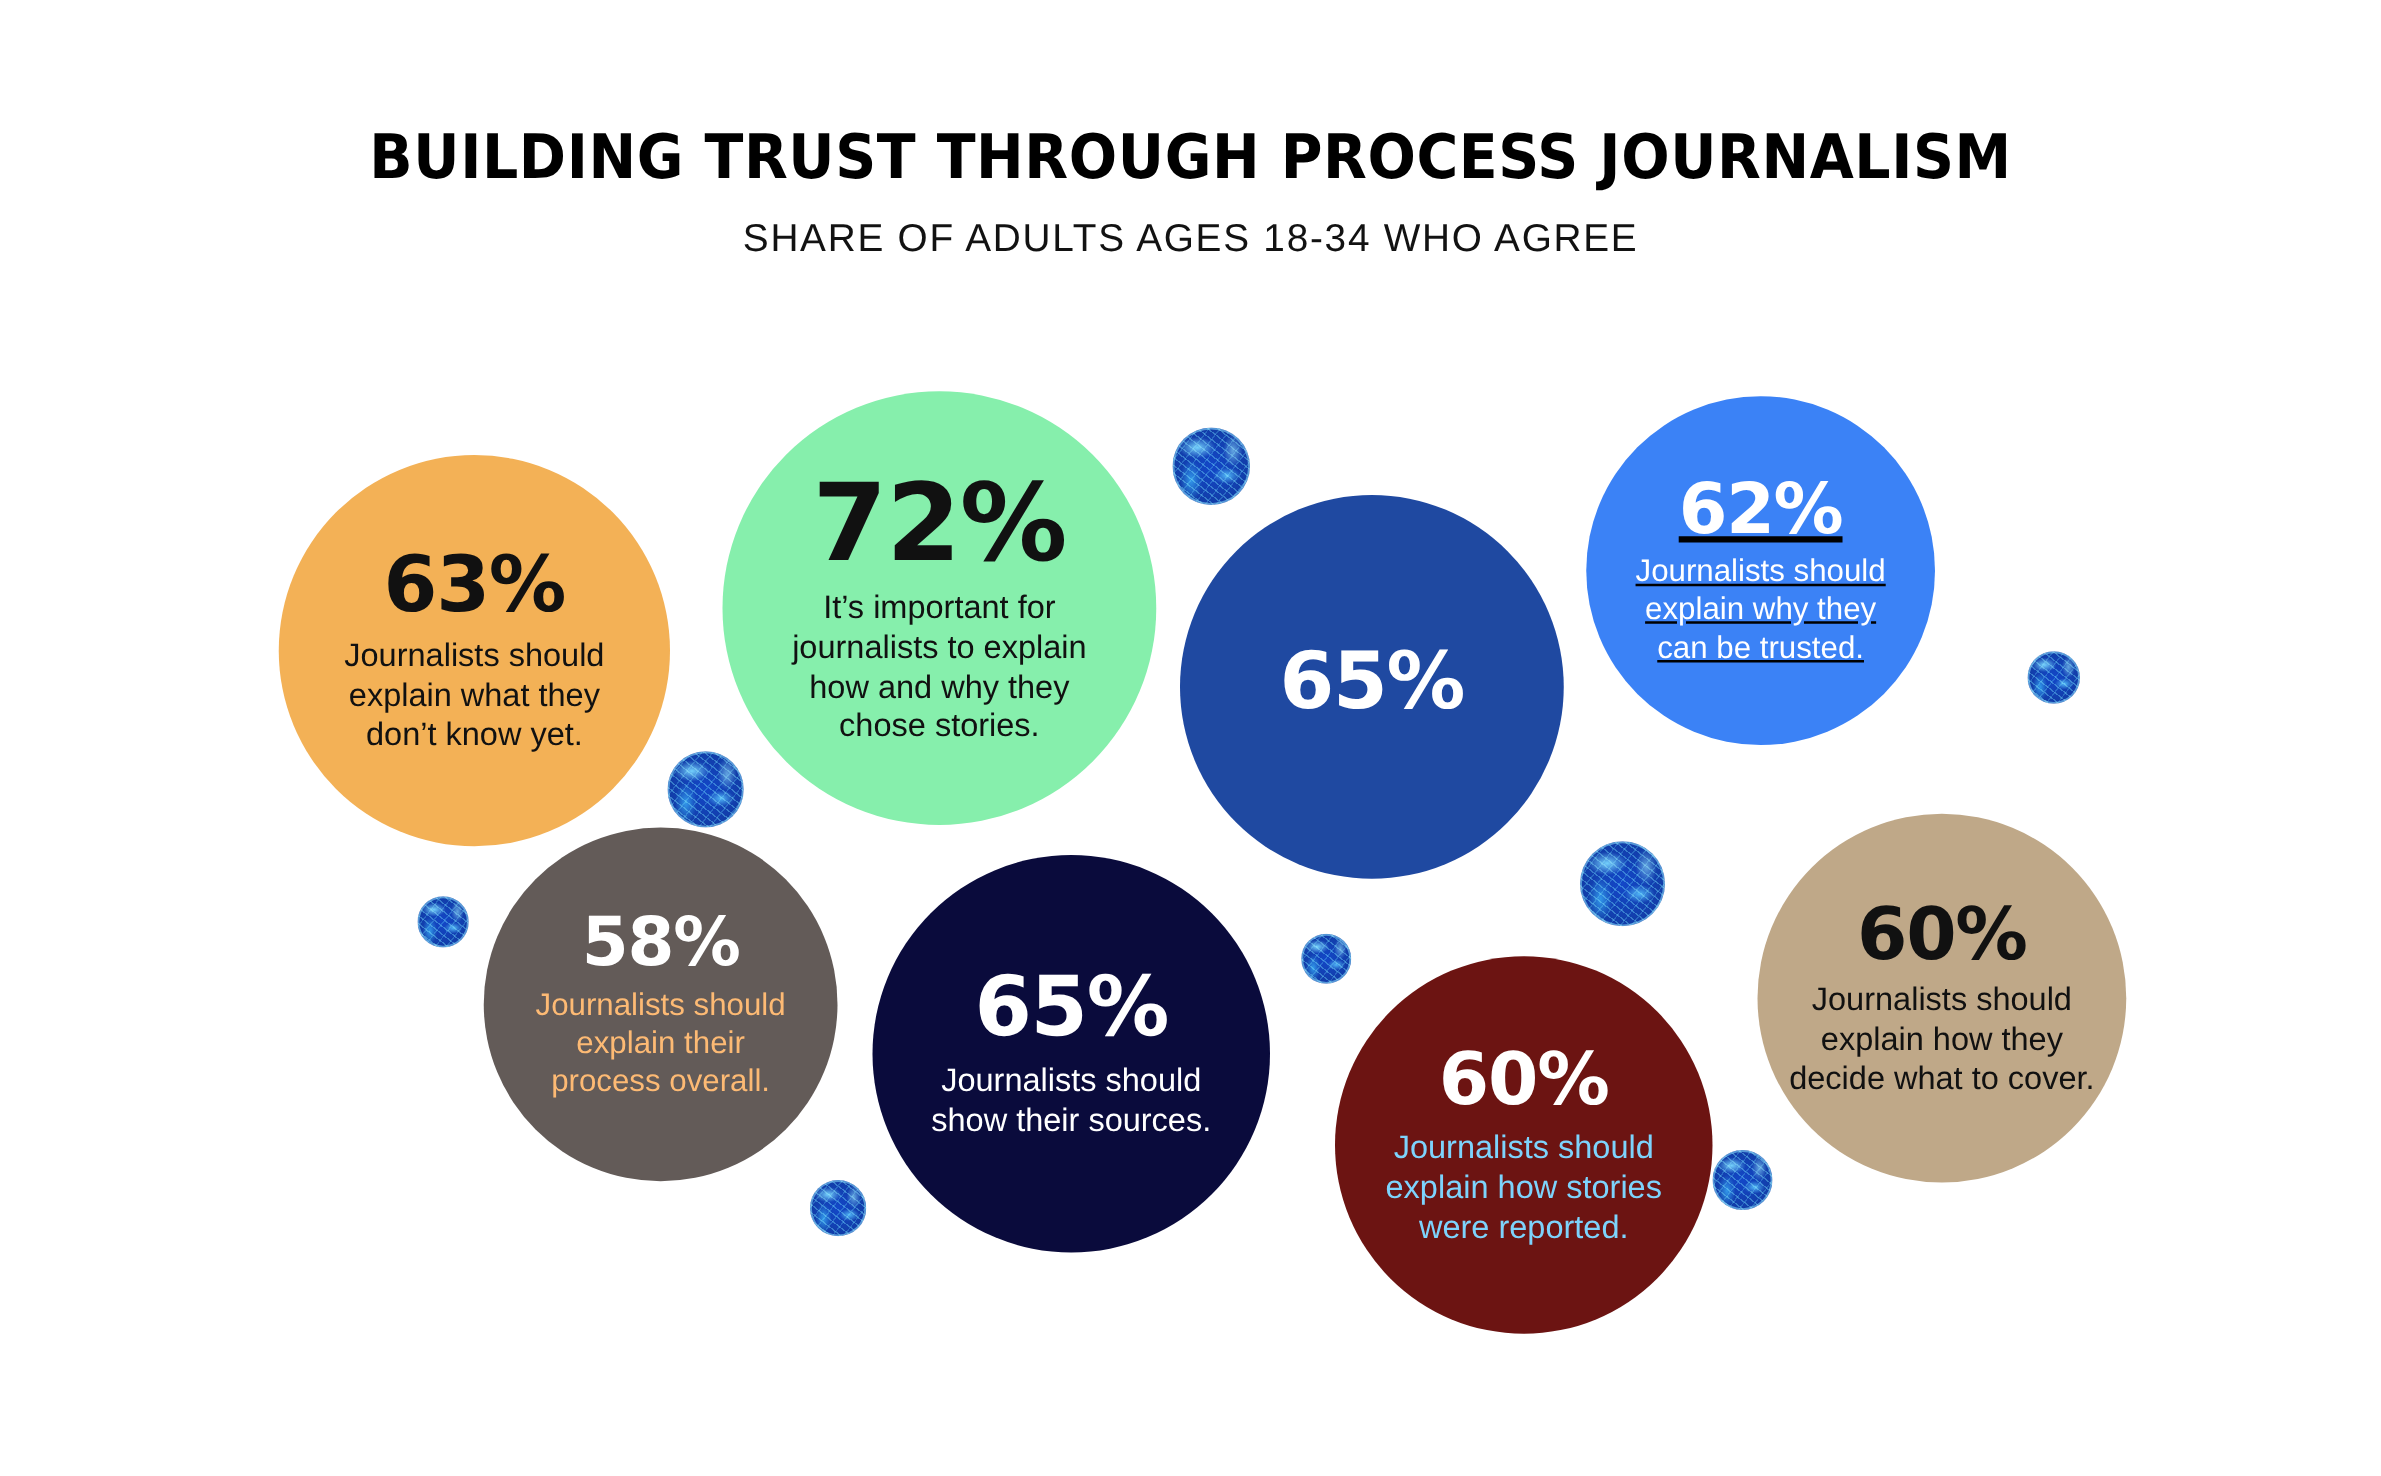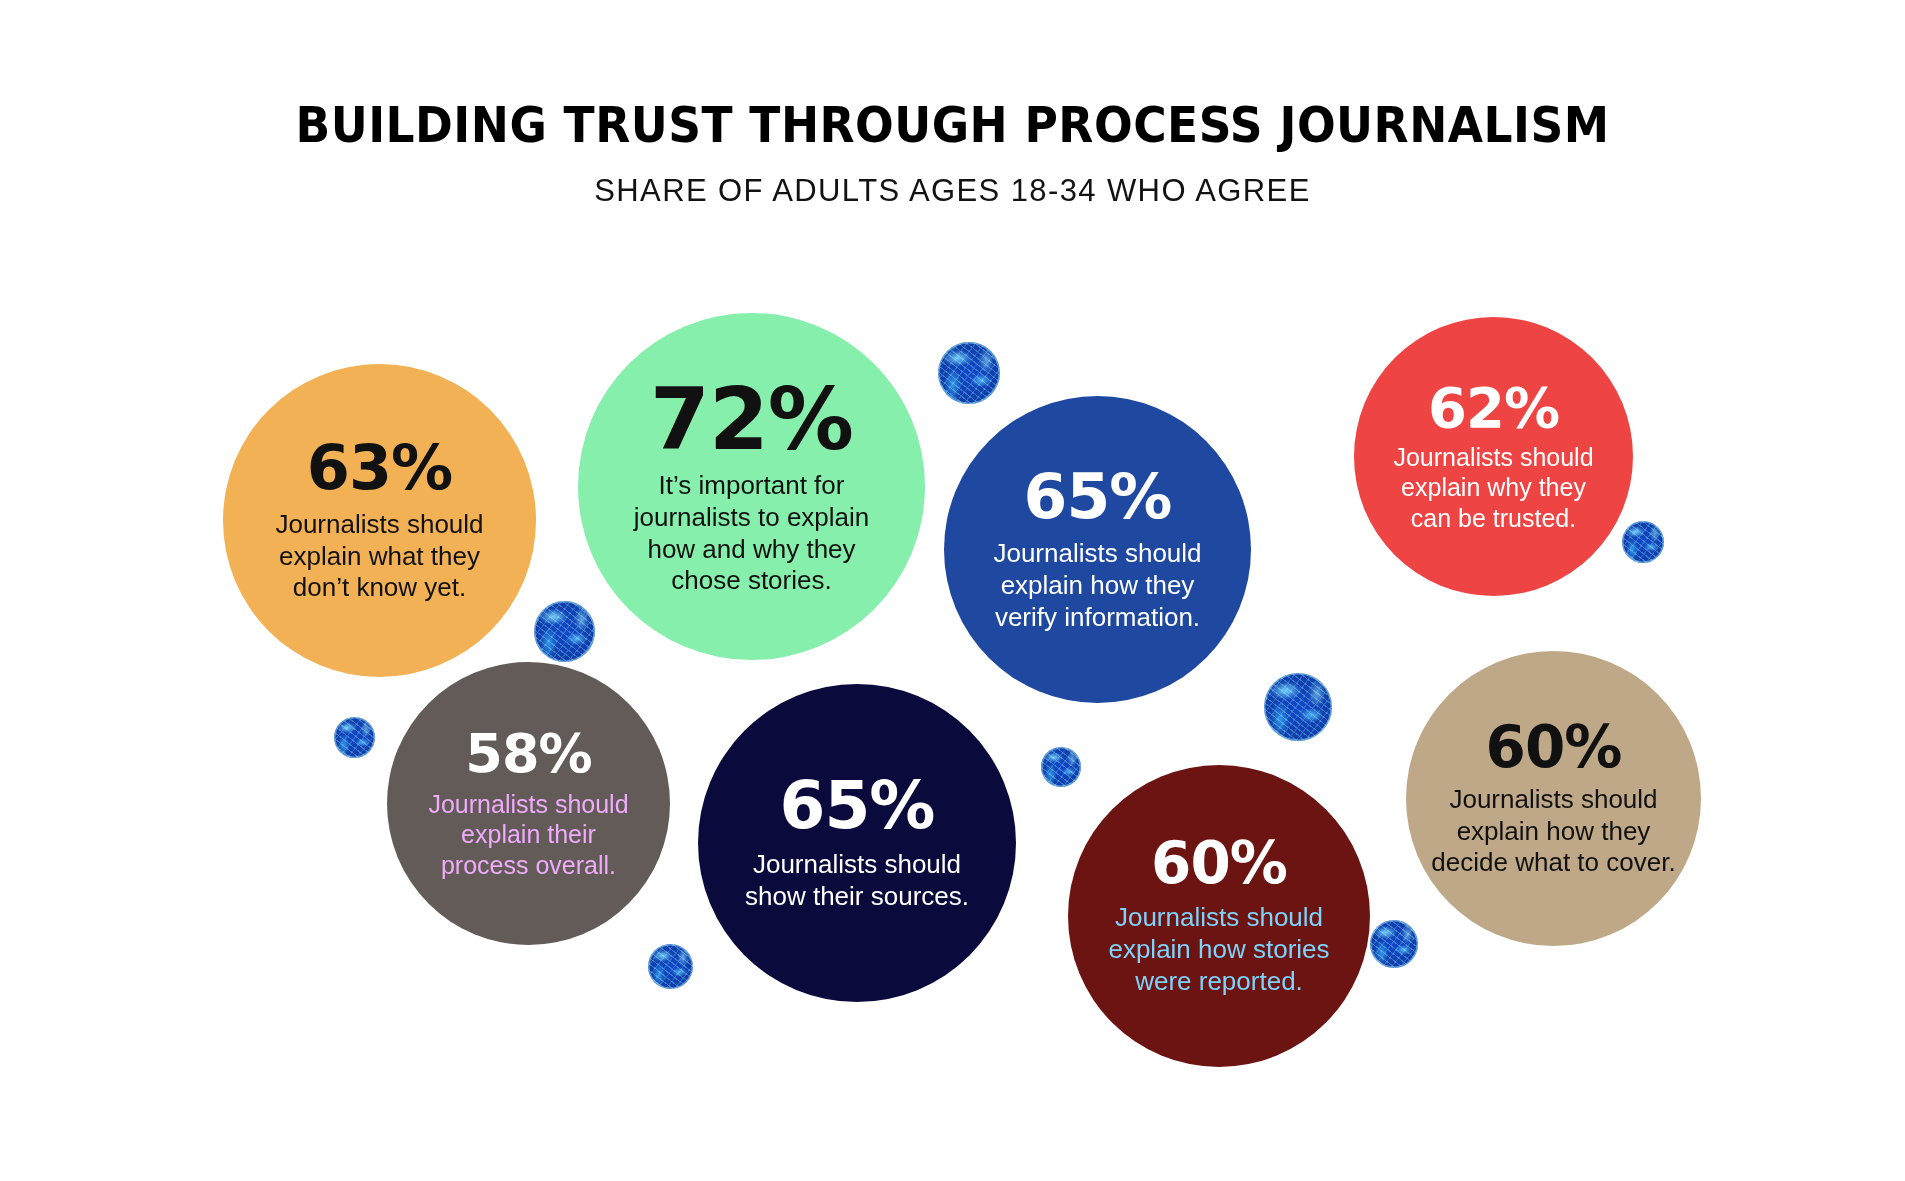--- a/index.html
+++ b/index.html
@@ -105,31 +105,30 @@
     <div class="desc" style="font-size:26px;color:#111111;max-width:250px;">Journalists should explain what they don’t know yet.</div>
   </div>
 
   <div class="bubble" style="left:578px;top:313px;width:347px;height:347px;background:#86efac;">
     <div class="pct" style="font-size:86px;color:#111111;margin-bottom:8px;">72%</div>
     <div class="desc" style="font-size:26px;color:#111111;max-width:275px;">It’s important for journalists to explain how and why they chose stories.</div>
   </div>
 
   <div class="bubble" style="left:944px;top:396px;width:307px;height:307px;background:#1F49A1;">
     <div class="pct" style="font-size:63px;color:#FFFFFF;margin-bottom:10px;">65%</div>
-    <div class="desc" style="font-size:26px;color:#FFFFFF;max-width:230px;">Journalists should explain how they verify information.</div>
   </div>
 
-  <div class="bubble" style="left:1354px;top:317px;width:279px;height:279px;background:#ef4444;">
+  <div class="bubble" style="left:1269px;top:317px;width:279px;height:279px;background:#3b82f6;text-decoration:underline;">
     <div class="pct" style="font-size:56px;color:#FFFFFF;margin-bottom:6px;">62%</div>
     <div class="desc" style="font-size:25px;color:#FFFFFF;max-width:215px;">Journalists should explain why they can be trusted.</div>
   </div>
 
   <div class="bubble" style="left:387px;top:662px;width:283px;height:283px;background:#635B58;text-align:center;">
     <div class="pct" style="font-size:54px;color:#FFFFFF;margin-bottom:8px;">58%</div>
-    <div class="desc" style="font-size:25px;color:#f0abfc;max-width:225px;">Journalists should explain their process overall.</div>
+    <div class="desc" style="font-size:25px;color:#fdba74;max-width:225px;">Journalists should explain their process overall.</div>
   </div>
 
   <div class="bubble" style="left:698px;top:684px;width:318px;height:318px;background:#0A0B3C;">
     <div class="pct" style="font-size:66px;color:#FFFFFF;margin-bottom:10px;">65%</div>
     <div class="desc" style="font-size:26px;color:#FFFFFF;max-width:245px;">Journalists should show their sources.</div>
   </div>
 
   <div class="bubble" style="left:1068px;top:765px;width:302px;height:302px;background:#6C1412;">
     <div class="pct" style="font-size:58px;color:#FFFFFF;margin-bottom:10px;">60%</div>
     <div class="desc" style="font-size:26px;color:#7dd3fc;max-width:250px;">Journalists should explain how stories were reported.</div>

